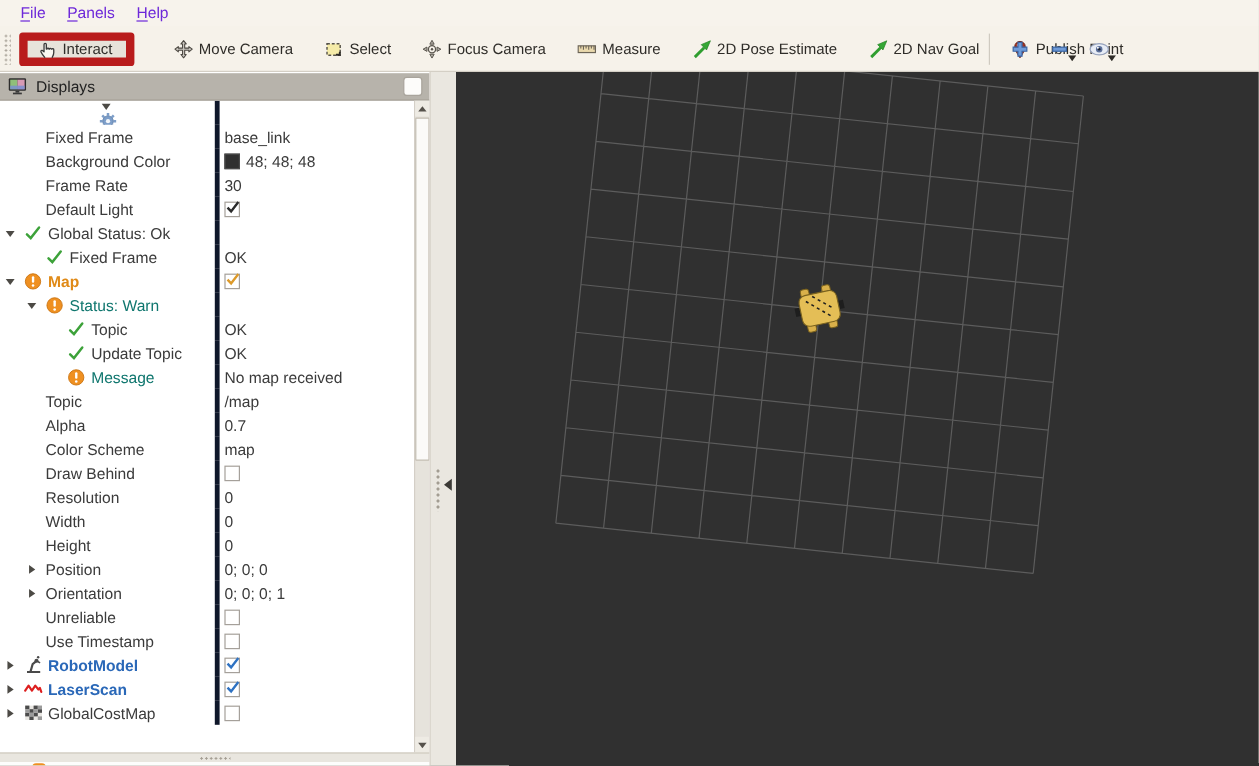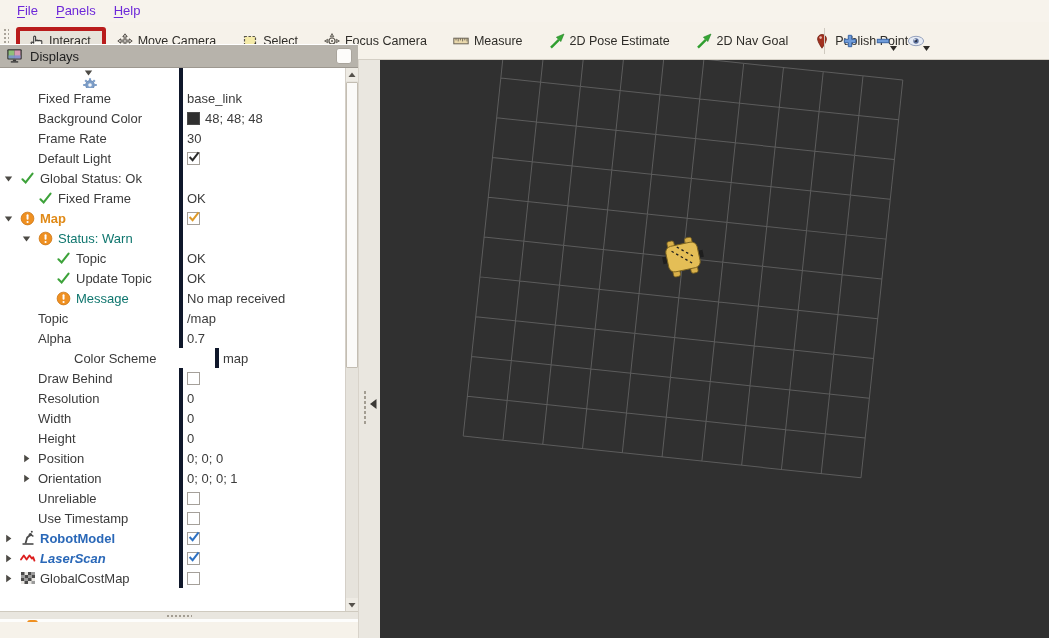--- a/index.html
+++ b/index.html
@@ -9,29 +9,29 @@
 
   
   #menubar { position:absolute; left:0; top:0; width:100%; height:22px; display:flex; align-items:center; padding-left:8px; background:#f7f3ec; }
   .menu-item { padding:0 9px; height:22px; line-height:21px; cursor:default; color:#6d28d9; }
   .menu-item .mn { text-decoration:underline; text-underline-offset:2px; }
 
   
   #toolbar { position:absolute; left:0; top:22px; width:100%; height:38px; display:flex; align-items:center; background:#f6f2ea; border-bottom:1px solid #d4cfc5; white-space:nowrap; }
   .tb-handle { width:6px; height:26px; margin:0 7px 0 3px; background-image:radial-gradient(#aaa49a 1px, transparent 1.1px); background-size:4px 4px; }
   .tool-btn { display:inline-flex; align-items:center; gap:5px; height:28px; padding:0 6px; margin-right:12px; font-size:12.5px; color:#2f2d29; border:1px solid transparent; border-radius:3px; }
-  .tool-btn.active { background:#e7e3da; border:4px solid #b91c1c; padding:0 11px 0 8px; margin-right:4px; }
+  .tool-btn.active { background:#e7e3da; border:7px solid #b91c1c; padding:0 11px 0 8px; margin-right:26px; }
   .tool-btn svg { flex:0 0 auto; }
   #tool-actions { position:absolute; left:824px; top:0; height:38px; display:flex; align-items:center; }
   .tb-sep { width:1px; height:26px; background:#cfcac0; margin-right:12px; }
   .action-btn { position:relative; width:26px; height:28px; display:flex; align-items:center; justify-content:center; margin-right:7px; }
   .action-caret { position:absolute; right:-1px; bottom:1px; }
 
   
-  #displays-panel { position:absolute; left:0; top:44px; width:358px; height:578px; background:#fff; }
+  #displays-panel { position:absolute; left:0; top:60px; width:358px; height:578px; background:#fff; }
   .panel-header { position:absolute; left:0; top:1px; width:100%; height:23px; background:#b7b3ab; border-bottom:1px solid #9d9890; display:flex; align-items:center; padding:0 6px; }
   .panel-icon { width:18px; height:16px; margin-right:6px; display:flex; align-items:center; }
   .panel-title { color:#222; }
   .panel-corner-btn { position:absolute; right:6px; top:3px; width:16px; height:16px; background:#fdfcfa; border:1px solid #a9a49c; border-radius:3px; }
 
   #tree { position:absolute; left:0; top:24px; width:358px; height:543px; background:#fff; overflow:hidden; }
   .tree-row { display:flex; height:20px; align-items:center; }
   .t-left { width:179px; height:100%; display:flex; align-items:center; overflow:hidden; flex:0 0 auto; }
   .t-exp { width:16px; flex:0 0 auto; display:flex; align-items:center; justify-content:flex-start; }
   .t-ico { width:20px; flex:0 0 auto; display:flex; align-items:center; }
@@ -386,21 +386,21 @@
         <div class="tree-row">
           <div class="t-left" style="padding-left: 22px;">
             <span class="t-exp"></span>
             <span class="t-lbl">Alpha</span>
           </div>
           <div class="t-val">
             <span>0.7</span>
           </div>
         </div>
         <div class="tree-row">
-          <div class="t-left" style="padding-left: 22px; margin-left: 36px;">
+          <div class="t-left" style="padding-left: 22px;">
             <span class="t-exp"></span>
             <span class="t-lbl">Color Scheme</span>
           </div>
           <div class="t-val">
             <span>map</span>
           </div>
         </div>
         <div class="tree-row">
           <div class="t-left" style="padding-left: 22px;">
             <span class="t-exp"></span>
@@ -501,21 +501,21 @@
           </div>
           <div class="t-val">
             <span class="checkbox">
               <span><svg width="12" height="12" viewBox="0 0 12 12" style="overflow:visible">
                   <path d="M1.6,6 L4.6,9.2 L10.6,1.4" fill="none" stroke="#2f72c2" stroke-width="2"></path>
                 </svg></span>
             </span>
           </div>
         </div>
         <div class="tree-row">
-          <div class="t-left" style="padding-left: 4px; font-style: italic;">
+          <div class="t-left" style="padding-left: 4px;">
             <span class="t-exp">
               <svg width="9" height="9" viewBox="0 0 9 9">
                 <path d="M2.2,0.8 L7.4,4.5 L2.2,8.2 Z" fill="#4c4a45"></path>
               </svg>
             </span>
             <span class="t-ico">
               <svg viewBox="0 0 16 16" width="16" height="16">
                 <path d="M1,9.6 L3.8,5.4 L6.6,9.6 L9.4,5.4 L12,8.6 L13.2,7.2 L14.4,10.6" fill="none" stroke="#dd1f1f" stroke-width="1.8" stroke-linejoin="round" stroke-linecap="round"></path>
               </svg>
             </span>

